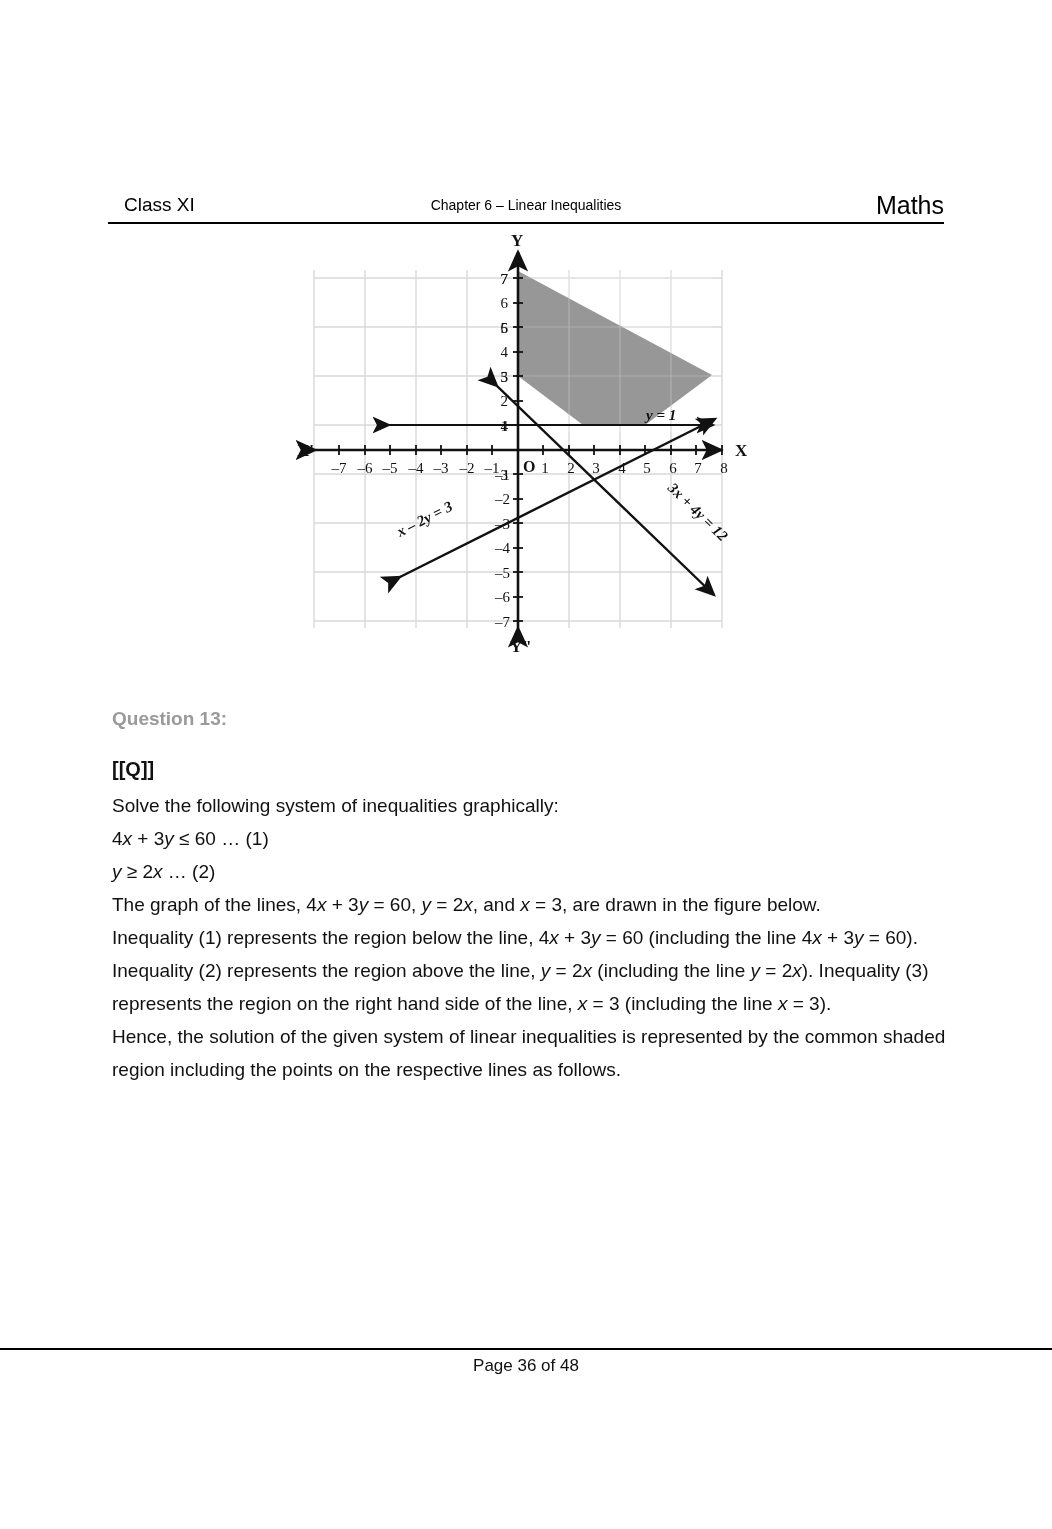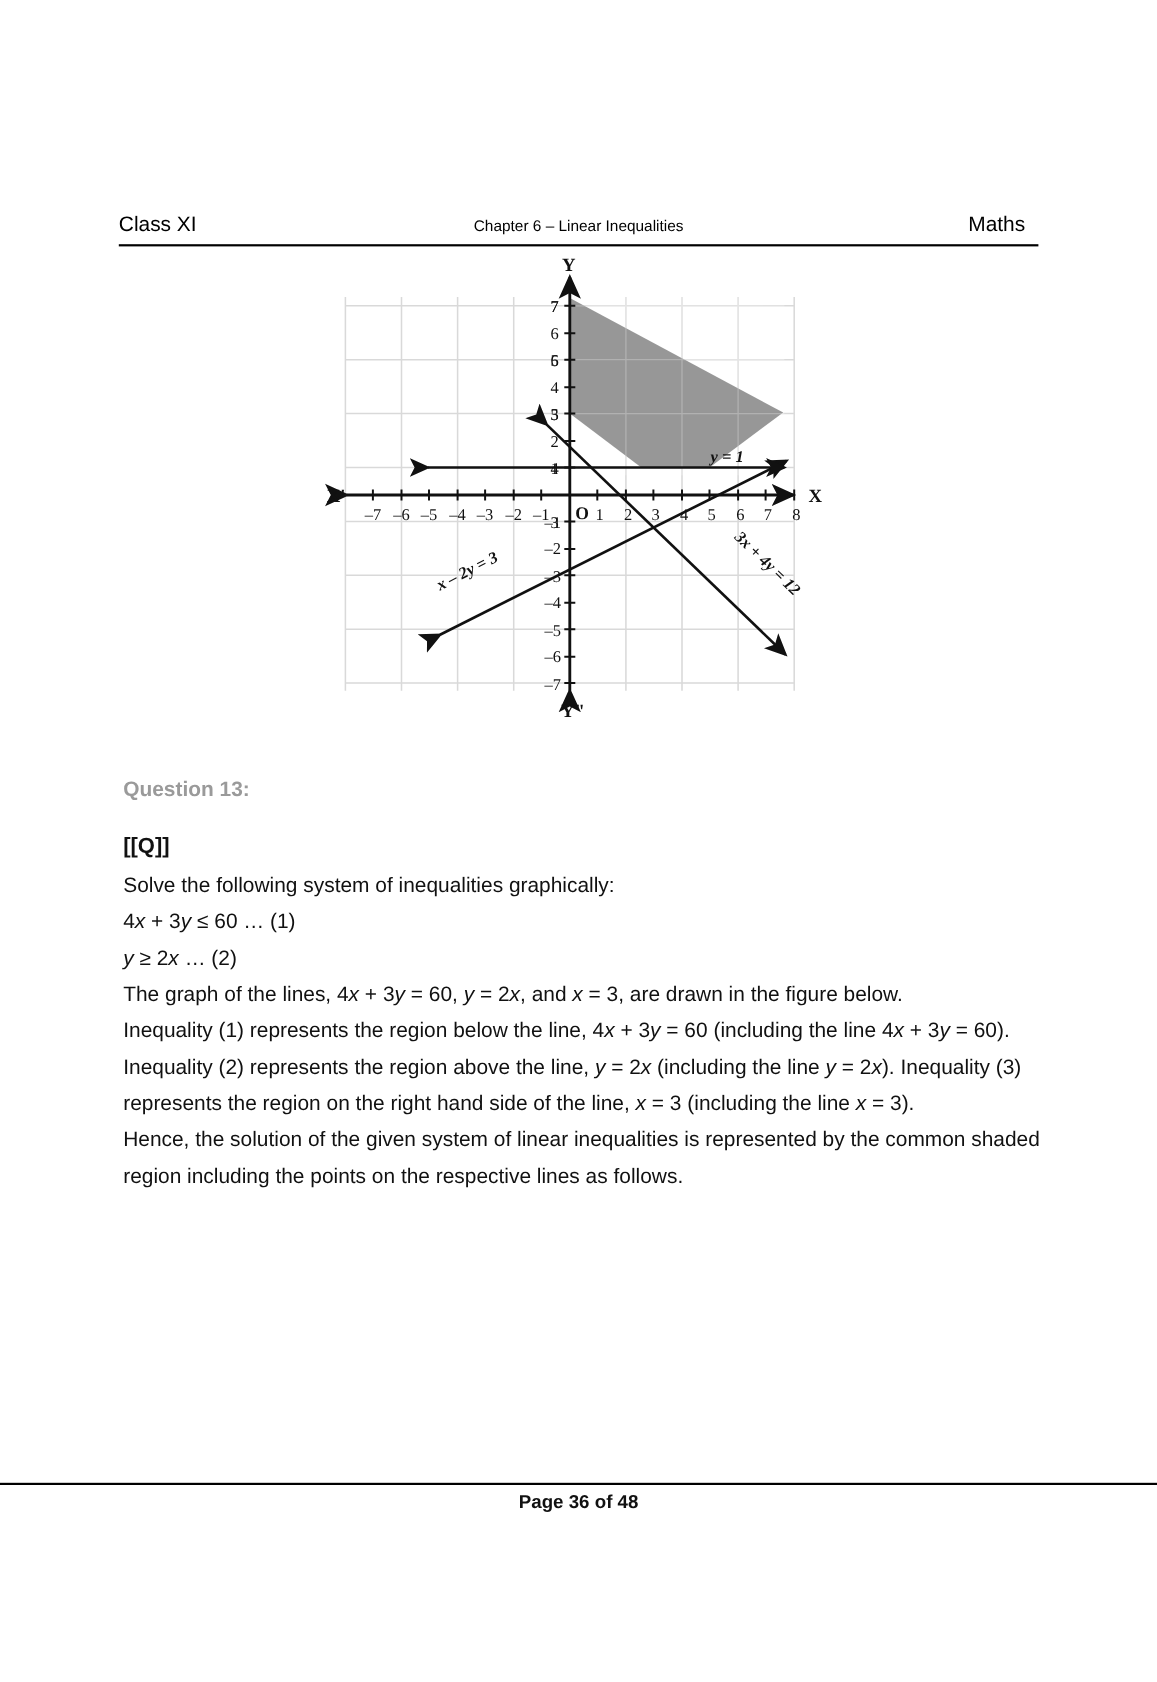--- a/index.html
+++ b/index.html
@@ -26,38 +26,38 @@
   .header {
     position: absolute;
     left: 108px;
     top: 192px;
     width: 836px;
     height: 30px;
     border-bottom: 2px solid #000;
   }
   .header-left {
     position: absolute;
-    left: 0; top: 0;
+    left: 16px; top: 0;
     font-size: 19px;
     line-height: 26px;
     white-space: nowrap;
     text-align: center;
   }
   .header-center {
     position: absolute;
     left: 0; top: 0;
     width: 836px;
     text-align: center;
     font-size: 14px;
     line-height: 26px;
   }
   .header-right {
     position: absolute;
-    right: 12px; top: 0;
-    font-size: 19px;
+    right: 0; top: 0;
+    font-size: 25px;
     line-height: 26px;
     white-space: nowrap;
   }
 
   
   .figure {
     position: absolute;
     left: 295px;
     top: 232px;
     width: 470px;
@@ -110,21 +110,21 @@
     height: 0;
     border-top: 2px solid #000;
   }
   .footer-text {
     position: absolute;
     left: 0;
     top: 1356px;
     width: 1052px;
     text-align: center;
     font-size: 17px;
-    font-weight: bold;
+    font-weight: normal;
     color: #111;
   }
 </style>
 </head>
 <body>
 
 <div class="page">
 
   <div class="header">
     <span class="header-left">Class XI</span>

